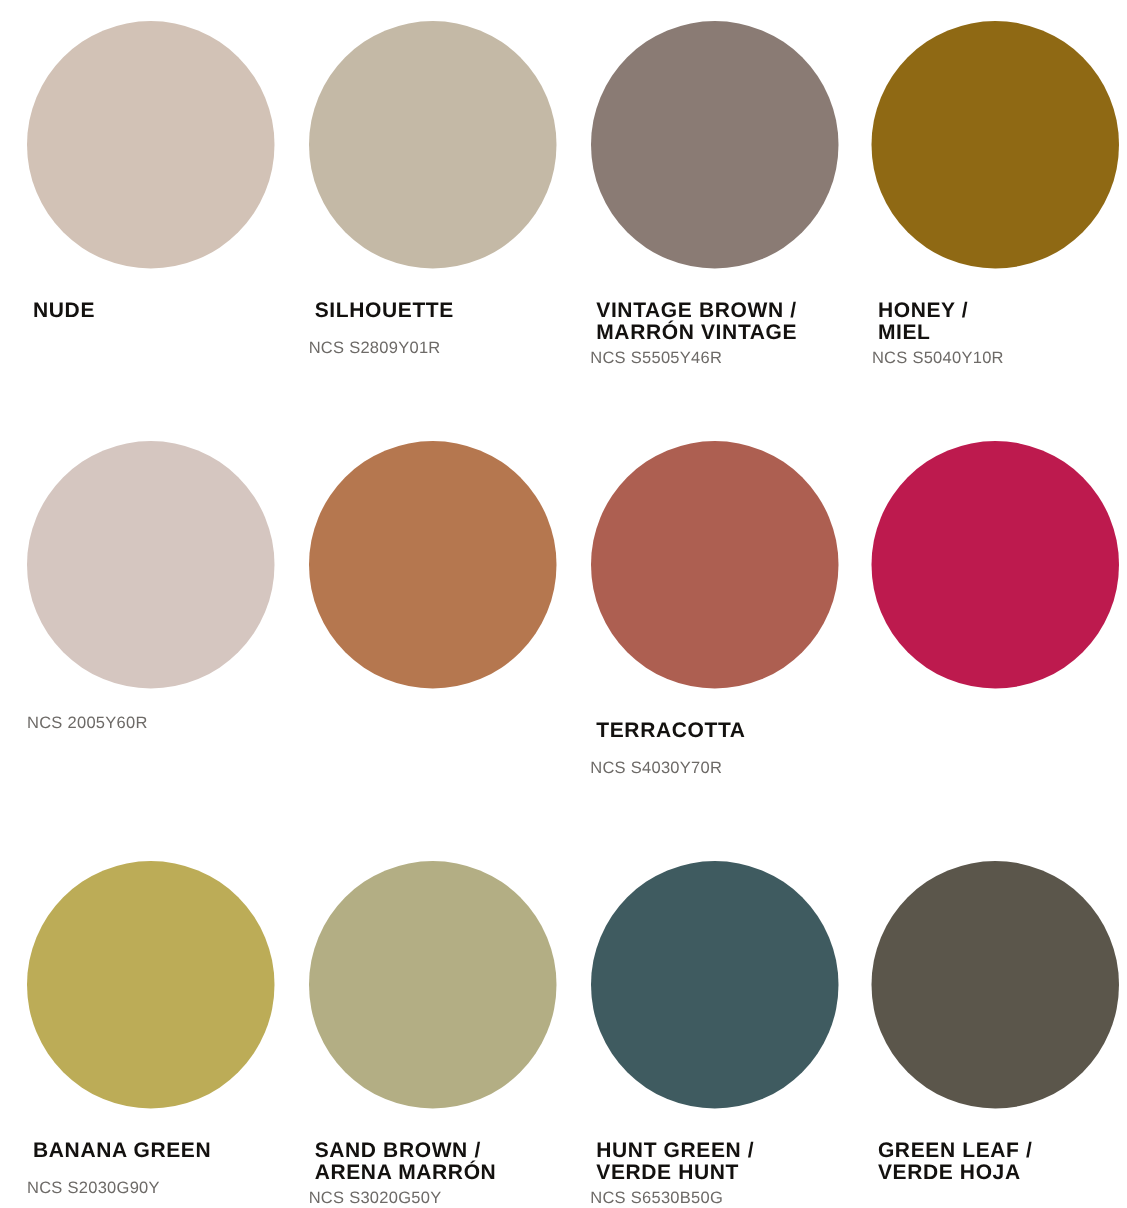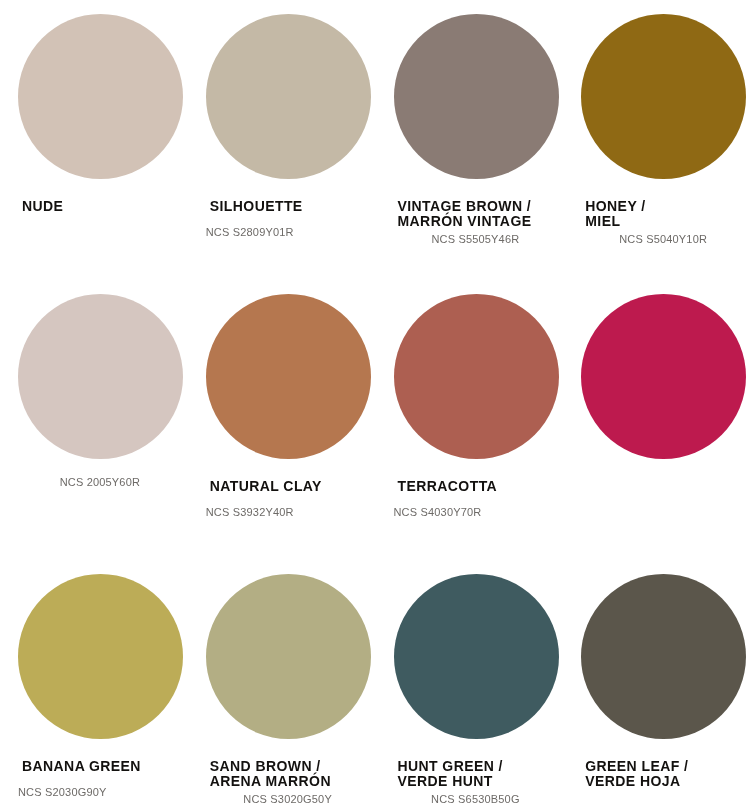--- a/index.html
+++ b/index.html
@@ -56,21 +56,21 @@
   .code {
     font-size: 11px;
     font-weight: normal;
     color: #6d6a67;
     letter-spacing: 0.18px;
     line-height: 15px;
     margin: 0;
     padding-top: 7px;
   }
   
-  .swatch.two-line .code { padding-top: 0px; text-align: center; }
+  .swatch.two-line .code { padding-top: 0px; }
 </style>
 </head>
 <body>
 
 <div class="palette" id="palette">
     <div class="row">
       <div class="swatch">
         <div class="disc" style="background: rgb(210, 194, 182);"></div>
         <div class="caption">
           <p class="name">NUDE</p>
@@ -102,24 +102,20 @@
     </div>
     <div class="row">
       <div class="swatch two-line">
         <div class="disc" style="background: rgb(213, 198, 192);"></div>
         <div class="caption">
           <p class="code">NCS 2005Y60R</p>
         </div>
       </div>
       <div class="swatch">
         <div class="disc" style="background: rgb(181, 119, 79);"></div>
-        <div class="caption">
-          <p class="name">NATURAL CLAY</p>
-          <p class="code">NCS S3932Y40R</p>
-        </div>
       </div>
       <div class="swatch">
         <div class="disc" style="background: rgb(173, 95, 81);"></div>
         <div class="caption">
           <p class="name">TERRACOTTA</p>
           <p class="code">NCS S4030Y70R</p>
         </div>
       </div>
       <div class="swatch">
         <div class="disc" style="background: rgb(189, 26, 78);"></div>

